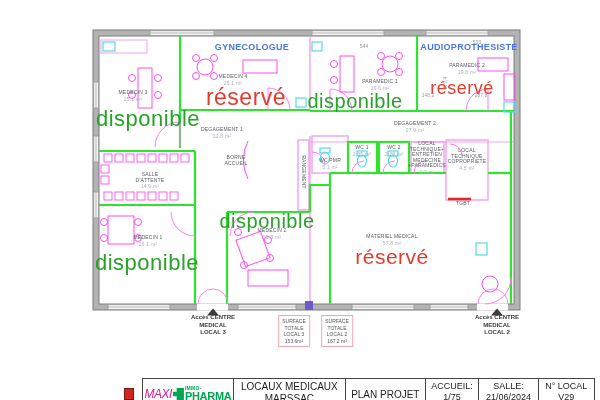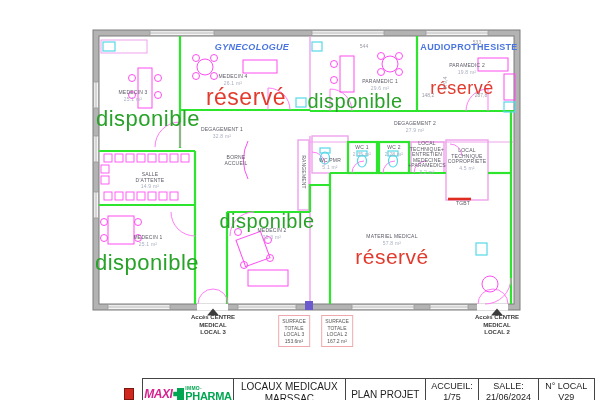--- a/index.html
+++ b/index.html
@@ -32,21 +32,21 @@
   .c-logo{width:91px;flex-direction:row;justify-content:center;align-items:center;gap:1px;}
   .c-proj{width:112px;}
   .c-doc{width:80px;justify-content:center;}
   .c-scale{width:53px;}
   .c-date{width:59px;}
   .c-plan{width:56px;}
   .tb-main{font-size:10px;line-height:1.15;text-align:center;padding-top:2px;white-space:pre-line;}
   .tb-doc{font-size:10px;text-align:center;}
   .tb-lab{font-size:9px;padding-top:2px;}
   .tb-val{font-size:9px;padding-top:1px;}
-  .maxi{color:#d6218f;font-weight:700;font-size:12px;font-style:italic;letter-spacing:-.5px;}
+  .maxi{color:#d6218f;font-weight:400;font-size:12px;font-style:italic;letter-spacing:-.5px;}
   .cross{width:11px;height:13px;background:#00a651;display:inline-block;
      clip-path:polygon(34% 0,100% 0,100% 100%,34% 100%,34% 68%,0 68%,0 32%,34% 32%);}
   .stack{display:inline-flex;flex-direction:column;align-items:flex-start;line-height:1;}
   .immo{color:#00a651;font-weight:700;font-size:5px;letter-spacing:.3px;}
   .pharma{color:#00a651;font-weight:700;font-size:11px;letter-spacing:-.3px;}
 </style>
 </head>
 <body>
 
 <div id="plan">
@@ -209,21 +209,21 @@
     </g>
   </svg>
   <div id="labels">
       <div class="pl status" style="left: 148px; top: 119px; color: rgb(40, 162, 40); font-size: 22px;">disponible</div>
       <div class="pl status" style="left: 246px; top: 98px; color: rgb(226, 59, 46); font-size: 23px;">réservé</div>
       <div class="pl status" style="left: 355px; top: 101px; color: rgb(40, 162, 40); font-size: 20px;">disponible</div>
       <div class="pl status" style="left: 462px; top: 88px; color: rgb(226, 59, 46); font-size: 18px;">réservé</div>
       <div class="pl status" style="left: 267px; top: 221px; color: rgb(40, 162, 40); font-size: 20px;">disponible</div>
       <div class="pl status" style="left: 147px; top: 263px; color: rgb(40, 162, 40); font-size: 22px;">disponible</div>
       <div class="pl status" style="left: 392px; top: 257px; color: rgb(226, 59, 46); font-size: 21px;">réservé</div>
-      <div class="pl spec" style="left: 252px; top: 47px; color: rgb(74, 117, 224); font-style: italic;">GYNECOLOGUE</div>
+      <div class="pl spec" style="left: 252px; top: 47px; color: rgb(74, 117, 224);">GYNECOLOGUE</div>
       <div class="pl spec" style="left: 469px; top: 47px; color: rgb(74, 117, 224);">AUDIOPROTHESISTE</div>
       <div class="pl room" style="left: 133px; top: 96px;"><div>MEDECIN 3</div><div class="area">25.1 m²</div></div>
       <div class="pl room" style="left: 233px; top: 80px;"><div>MEDECIN 4</div><div class="area">26.1 m²</div></div>
       <div class="pl room" style="left: 380px; top: 85px;"><div>PARAMEDIC 1</div><div class="area">29.6 m²</div></div>
       <div class="pl room" style="left: 467px; top: 69px;"><div>PARAMEDIC 2</div><div class="area">19.8 m²</div></div>
       <div class="pl room" style="left: 222px; top: 133px;"><div>DEGAGEMENT 1</div><div class="area">32.8 m²</div></div>
       <div class="pl room" style="left: 415px; top: 127px;"><div>DEGAGEMENT 2</div><div class="area">27.9 m²</div></div>
       <div class="pl room" style="left: 236px; top: 161px;"><div>BORNE
 ACCUEIL</div></div>
       <div class="pl room" style="left: 150px; top: 181px;"><div>SALLE

